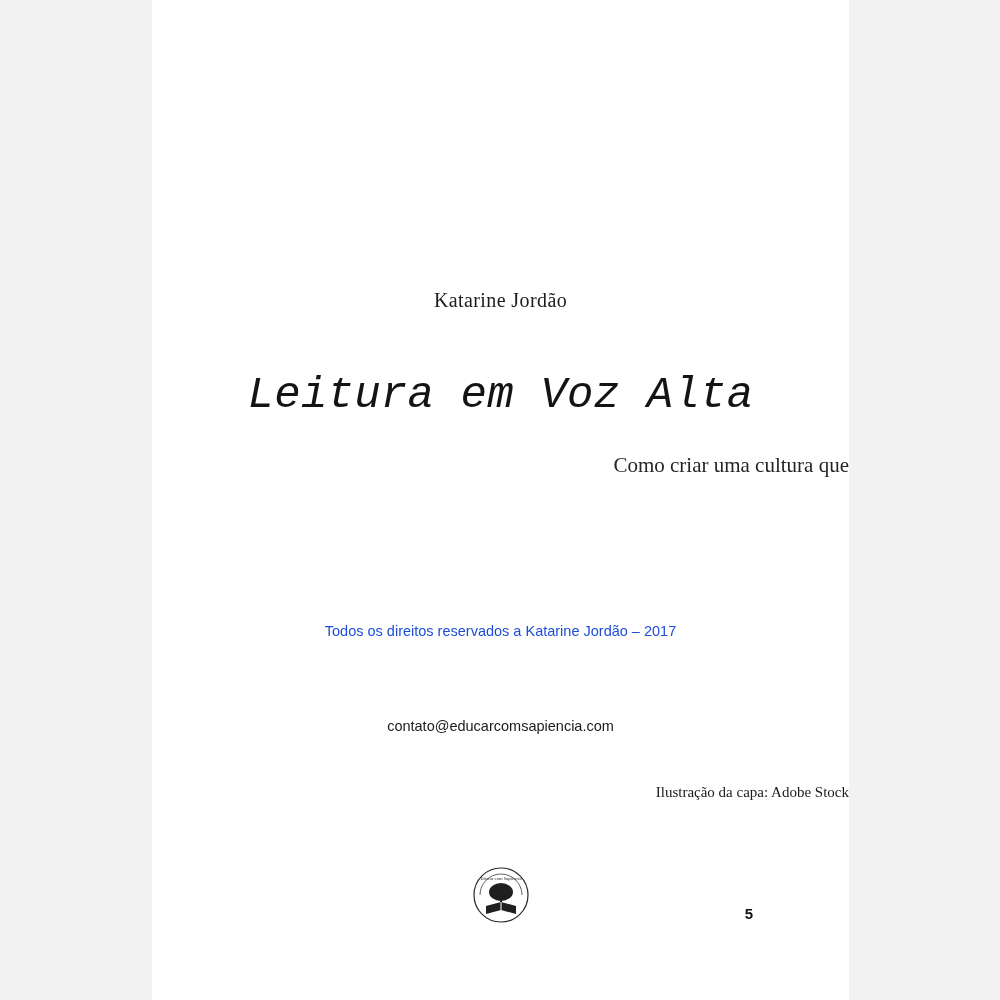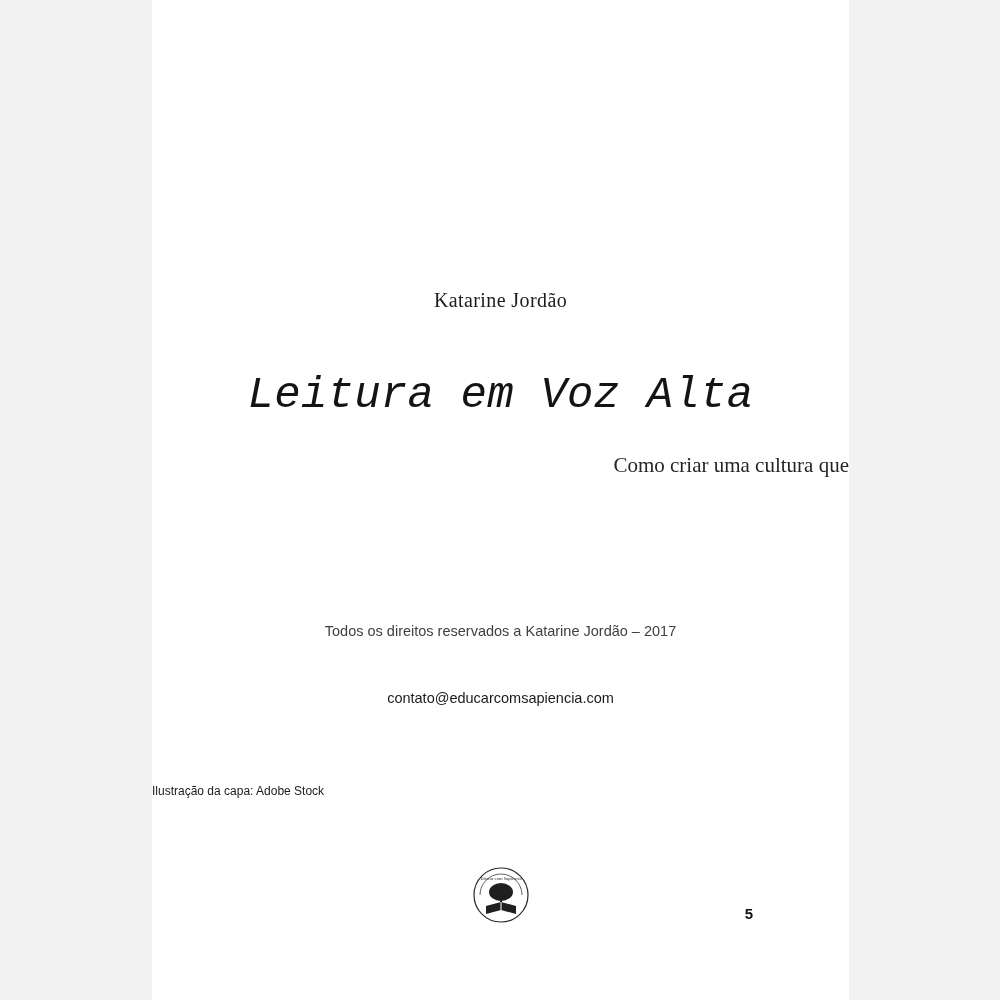--- a/index.html
+++ b/index.html
@@ -75,43 +75,43 @@
 
   .rights {
     position: absolute;
     top: 618px;
     left: 0;
     width: 100%;
     text-align: center;
     font-family: "Liberation Sans", sans-serif;
     font-size: 14.5px;
     line-height: 26px;
-    color: #404040;
+    color: #1d4ed8;
   }
   .rights .line { display: block; }
 
   .contact {
     position: absolute;
-    top: 690px;
+    top: 718px;
     left: 0;
     width: 100%;
     text-align: center;
     font-family: "Liberation Sans", sans-serif;
     font-size: 14.5px;
     color: #1a1a1a;
   }
 
   .credit {
     position: absolute;
     top: 784px;
     left: 0;
     width: 100%;
-    text-align: left;
-    font-family: Liberation Sans, sans-serif;
-    font-size: 12px;
+    text-align: right;
+    font-family: Liberation Serif, serif;
+    font-size: 15px;
     color: #1a1a1a;
   }
 
   .logo {
     position: absolute;
     top: 866px;
     left: 50%;
     margin-left: -29px;
     width: 58px;
     height: 58px;

